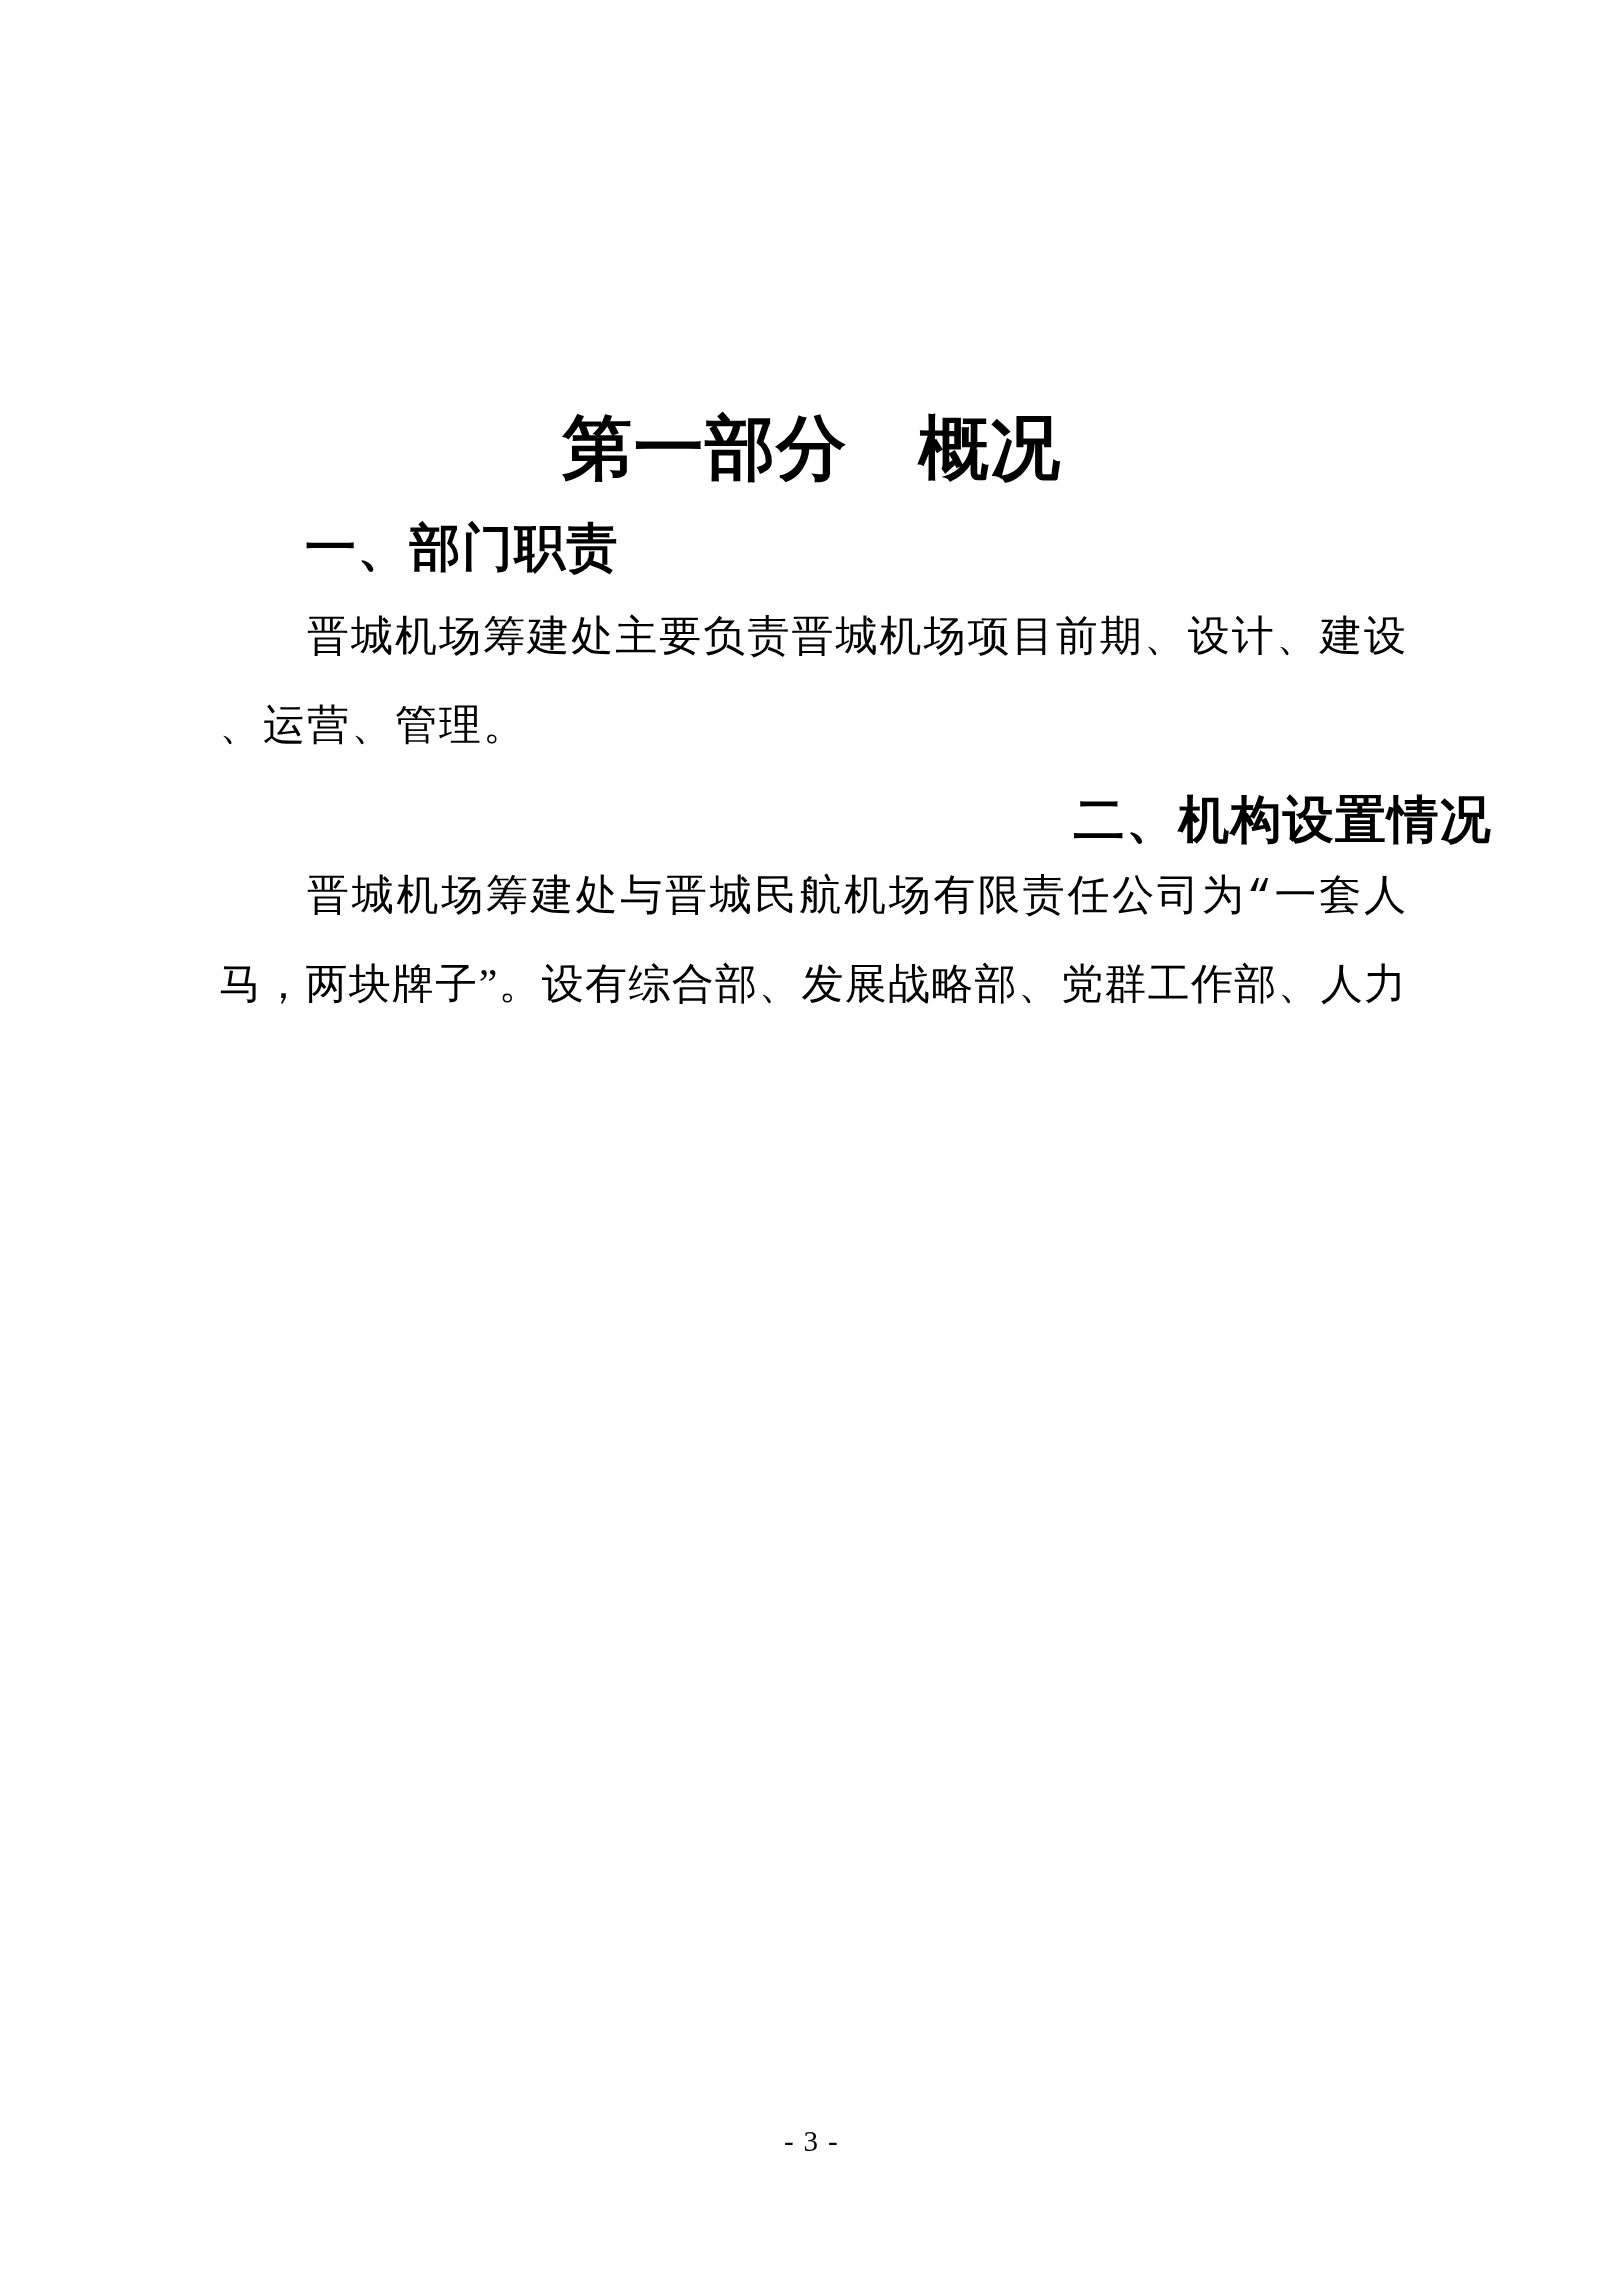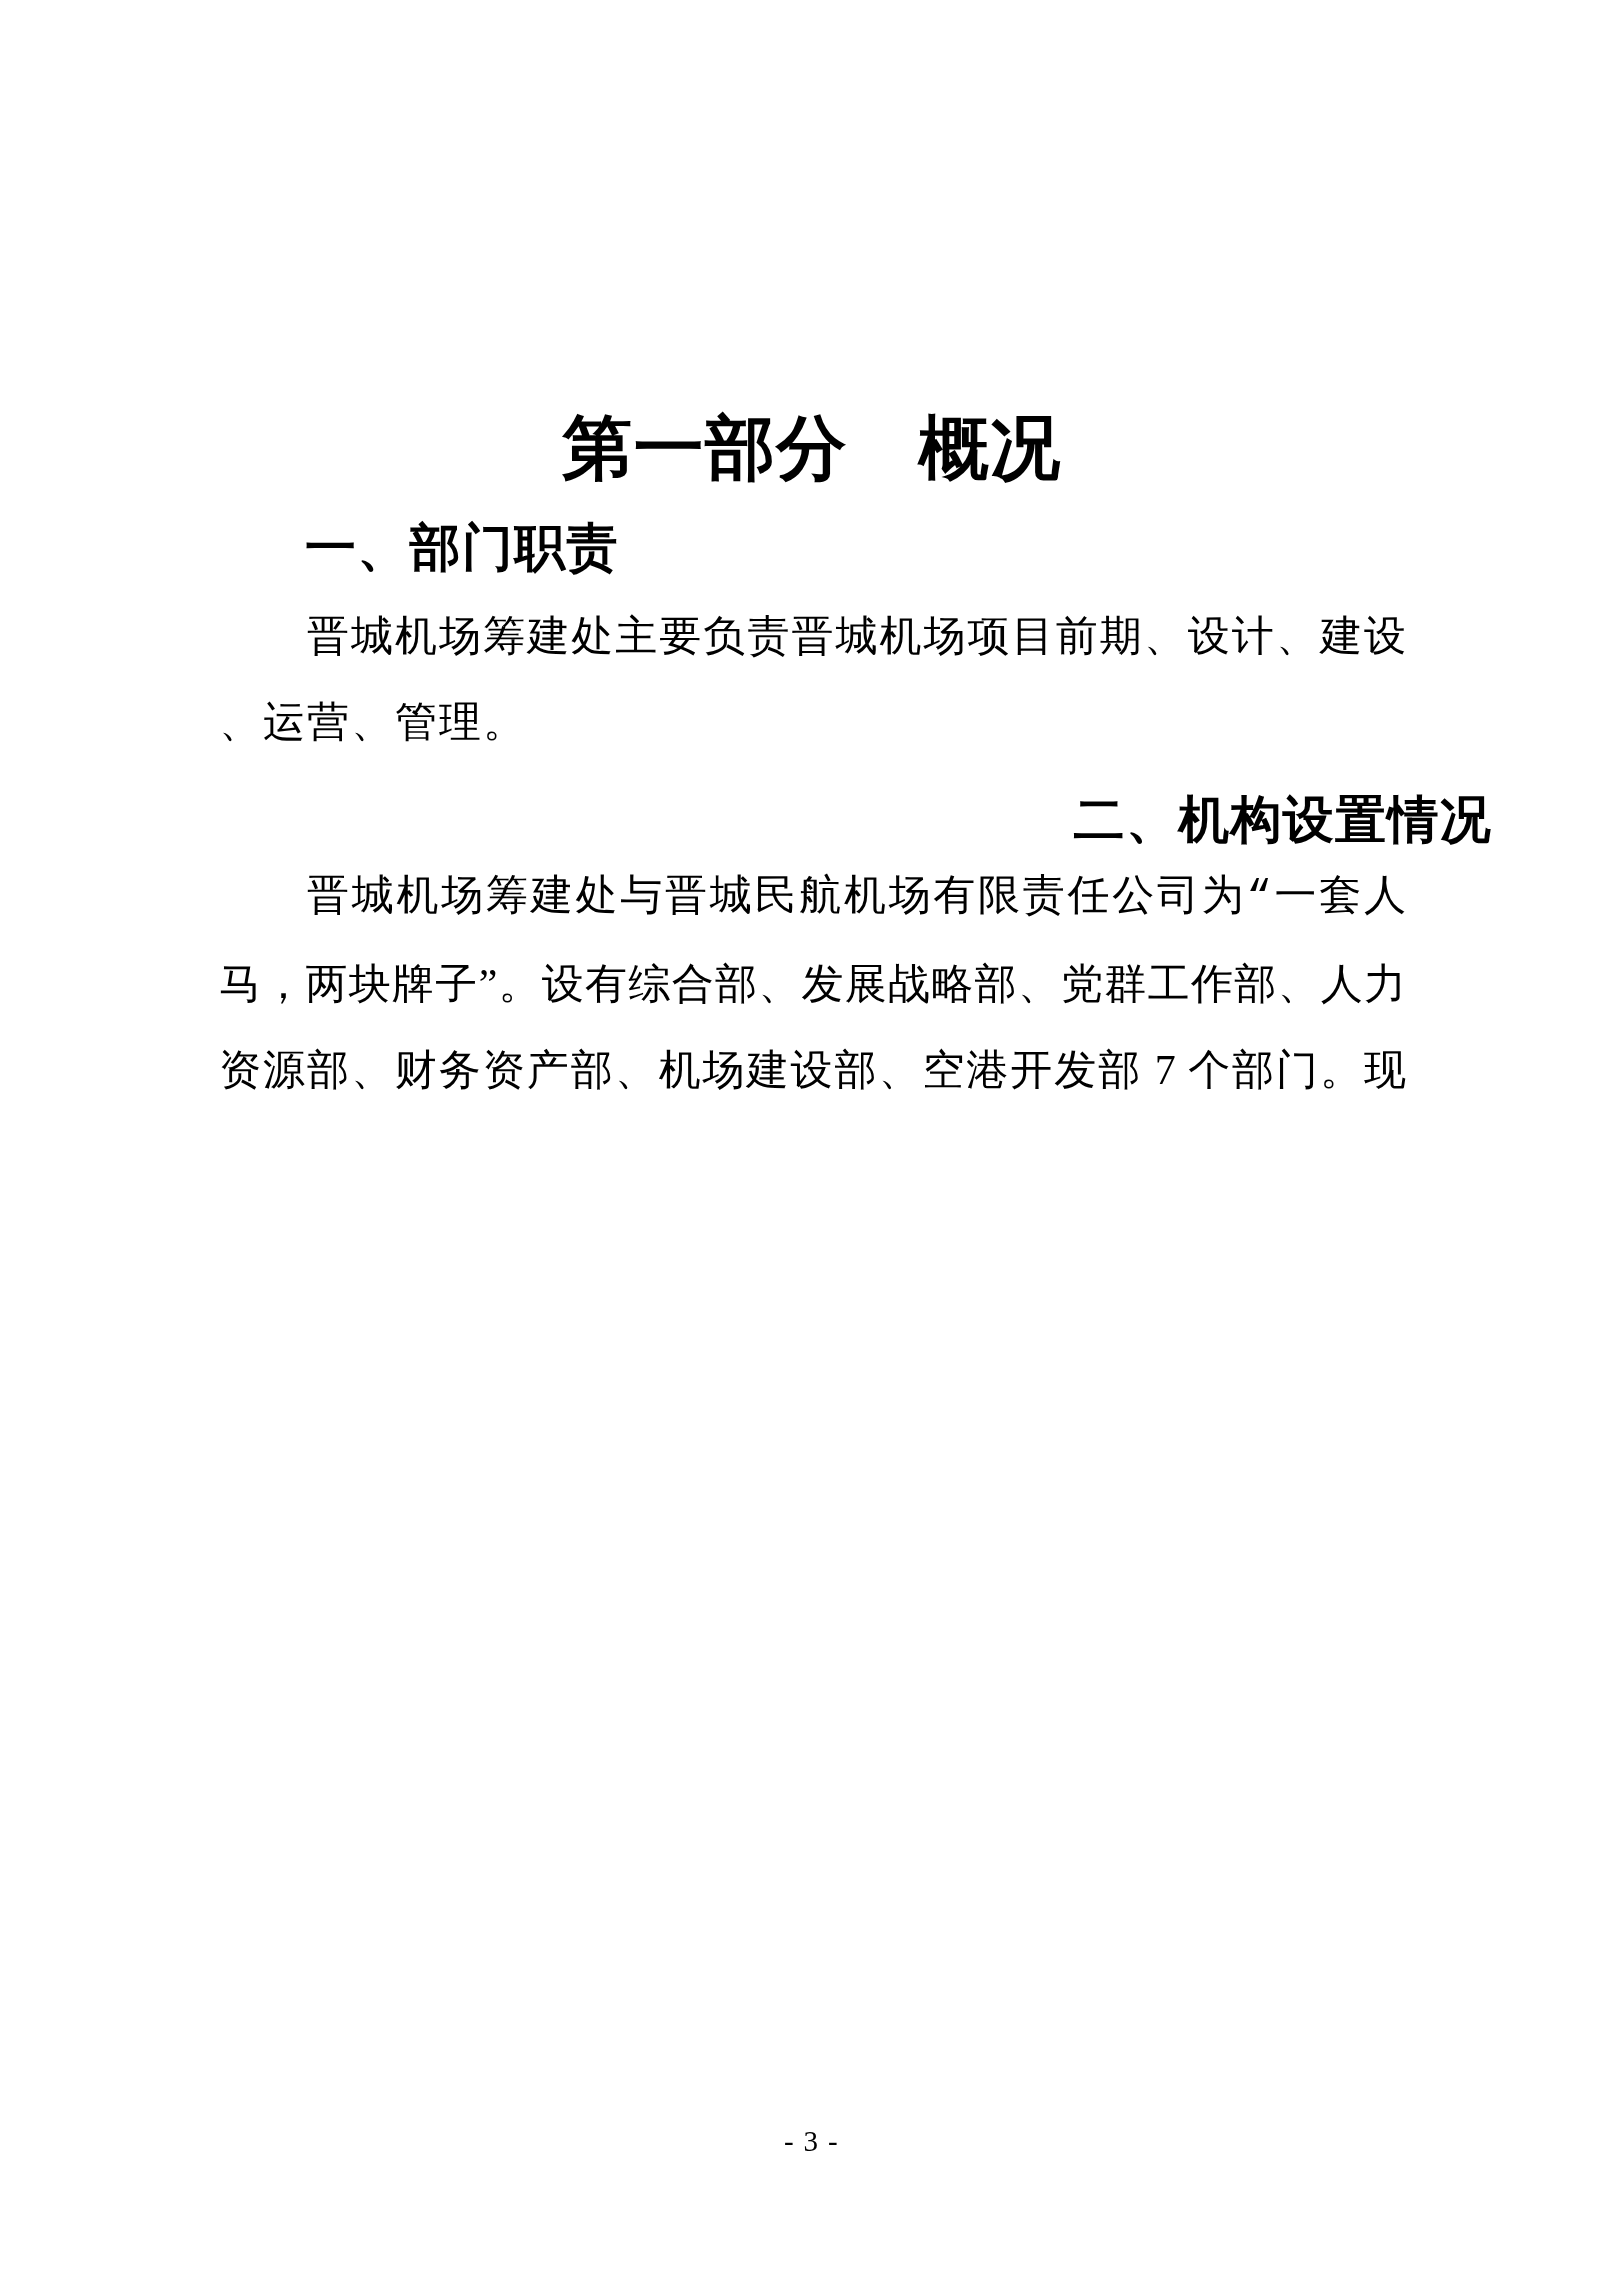--- a/index.html
+++ b/index.html
@@ -63,21 +63,20 @@
     overflow: hidden;
   }
   .line.indent {
     padding-left: 88px;
     font-family: Liberation Mono, monospace;
   }
   .line.last {
     text-align: center;
     text-align-last: left;
     letter-spacing: 2px;
-    font-family: Liberation Mono, monospace;
   }
   .page-number {
     position: absolute;
     top: 2127px;
     left: 0;
     width: 1623px;
     text-align: center;
     font-family: "Liberation Serif", "DejaVu Serif", serif;
     font-size: 29px;
     line-height: 1;
@@ -96,19 +95,18 @@
   <div class="para para-1">
     <div class="line indent">晋城机场筹建处主要负责晋城机场项目前期、设计、建设</div>
     <div class="line last">、运营、管理。</div>
   </div>
 
   <div class="heading heading-2">二、机构设置情况</div>
 
   <div class="para para-2">
     <div class="line indent">晋城机场筹建处与晋城民航机场有限责任公司为“一套人</div>
     <div class="line">马，两块牌子”。设有综合部、发展战略部、党群工作部、人力</div>
-    <div class="line">资源部、财务资产部、机场建设部、空港开发部 7 个部门。现</div>
   </div>
 
   <div class="page-number">- 3 -</div>
 
 </div>
 
 
 </body></html>

